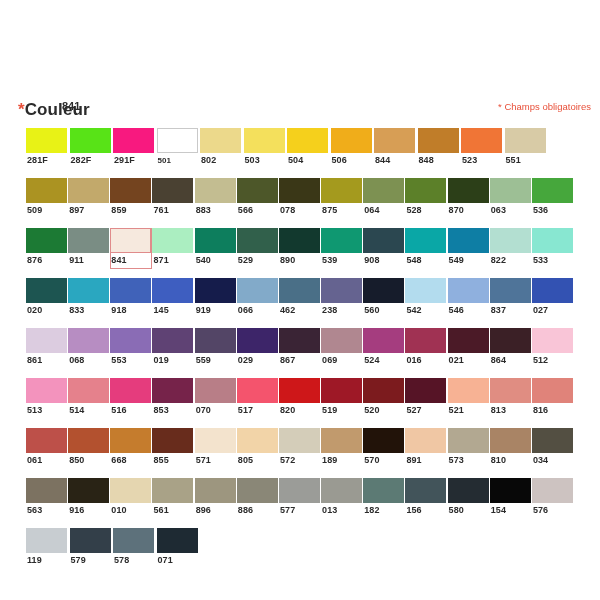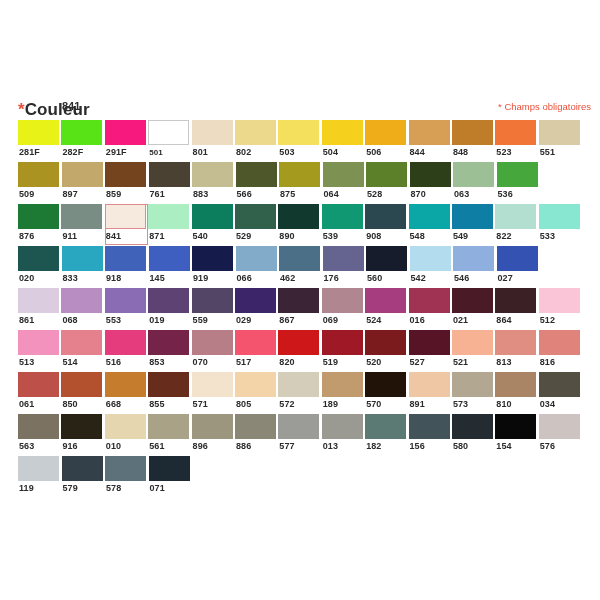--- a/index.html
+++ b/index.html
@@ -60,21 +60,21 @@
   #swatch-grid {
     position: absolute;
     left: 17px;
     top: 119px;
     width: 566px;
   }
   .swatch-row {
     display: flex;
     flex-direction: row;
     height: 41px;
-    margin: 1px;
+    margin: 9px;
     padding: 0;
   }
   .swatch-cell {
     width: 43.5px;
     height: 41px;
     margin: 0;
     padding: 0;
     position: relative;
     box-sizing: border-box;
   }
@@ -132,24 +132,20 @@
         </div>
         <div class="swatch-cell">
           <span class="swatch-chip" style="background-color: rgb(248, 25, 127);"></span>
           <span class="swatch-code">291F</span>
         </div>
         <div class="swatch-cell">
           <span class="swatch-chip bordered" style="background-color: rgb(255, 255, 255);"></span>
           <span class="swatch-code small">501</span>
         </div>
         <div class="swatch-cell">
-          <span class="swatch-chip" style="background-color: rgb(237, 220, 194);"></span>
-          <span class="swatch-code">801</span>
-        </div>
-        <div class="swatch-cell">
           <span class="swatch-chip" style="background-color: rgb(236, 217, 139);"></span>
           <span class="swatch-code">802</span>
         </div>
         <div class="swatch-cell">
           <span class="swatch-chip" style="background-color: rgb(244, 224, 92);"></span>
           <span class="swatch-code">503</span>
         </div>
         <div class="swatch-cell">
           <span class="swatch-chip" style="background-color: rgb(245, 208, 28);"></span>
           <span class="swatch-code">504</span>
@@ -192,20 +188,24 @@
           <span class="swatch-chip" style="background-color: rgb(74, 65, 50);"></span>
           <span class="swatch-code">761</span>
         </div>
         <div class="swatch-cell">
           <span class="swatch-chip" style="background-color: rgb(195, 189, 145);"></span>
           <span class="swatch-code">883</span>
         </div>
         <div class="swatch-cell">
           <span class="swatch-chip" style="background-color: rgb(77, 87, 41);"></span>
           <span class="swatch-code">566</span>
+        </div>
+        <div class="swatch-cell">
+          <span class="swatch-chip" style="background-color: rgb(58, 55, 23);"></span>
+          <span class="swatch-code">078</span>
         </div>
         <div class="swatch-cell">
           <span class="swatch-chip" style="background-color: rgb(164, 154, 30);"></span>
           <span class="swatch-code">875</span>
         </div>
         <div class="swatch-cell">
           <span class="swatch-chip" style="background-color: rgb(125, 145, 82);"></span>
           <span class="swatch-code">064</span>
         </div>
         <div class="swatch-cell">
@@ -303,33 +303,37 @@
         <div class="swatch-cell">
           <span class="swatch-chip" style="background-color: rgb(130, 170, 201);"></span>
           <span class="swatch-code">066</span>
         </div>
         <div class="swatch-cell">
           <span class="swatch-chip" style="background-color: rgb(74, 111, 135);"></span>
           <span class="swatch-code">462</span>
         </div>
         <div class="swatch-cell">
           <span class="swatch-chip" style="background-color: rgb(101, 99, 144);"></span>
-          <span class="swatch-code">176</span>
+          <span class="swatch-code">238</span>
         </div>
         <div class="swatch-cell">
           <span class="swatch-chip" style="background-color: rgb(22, 28, 43);"></span>
           <span class="swatch-code">560</span>
         </div>
         <div class="swatch-cell">
           <span class="swatch-chip" style="background-color: rgb(179, 220, 238);"></span>
           <span class="swatch-code">542</span>
         </div>
         <div class="swatch-cell">
           <span class="swatch-chip" style="background-color: rgb(143, 176, 222);"></span>
           <span class="swatch-code">546</span>
+        </div>
+        <div class="swatch-cell">
+          <span class="swatch-chip" style="background-color: rgb(79, 116, 153);"></span>
+          <span class="swatch-code">837</span>
         </div>
         <div class="swatch-cell">
           <span class="swatch-chip" style="background-color: rgb(51, 82, 178);"></span>
           <span class="swatch-code">027</span>
         </div>
       </div>
       <div class="swatch-row">
         <div class="swatch-cell">
           <span class="swatch-chip" style="background-color: rgb(220, 204, 224);"></span>
           <span class="swatch-code">861</span>

